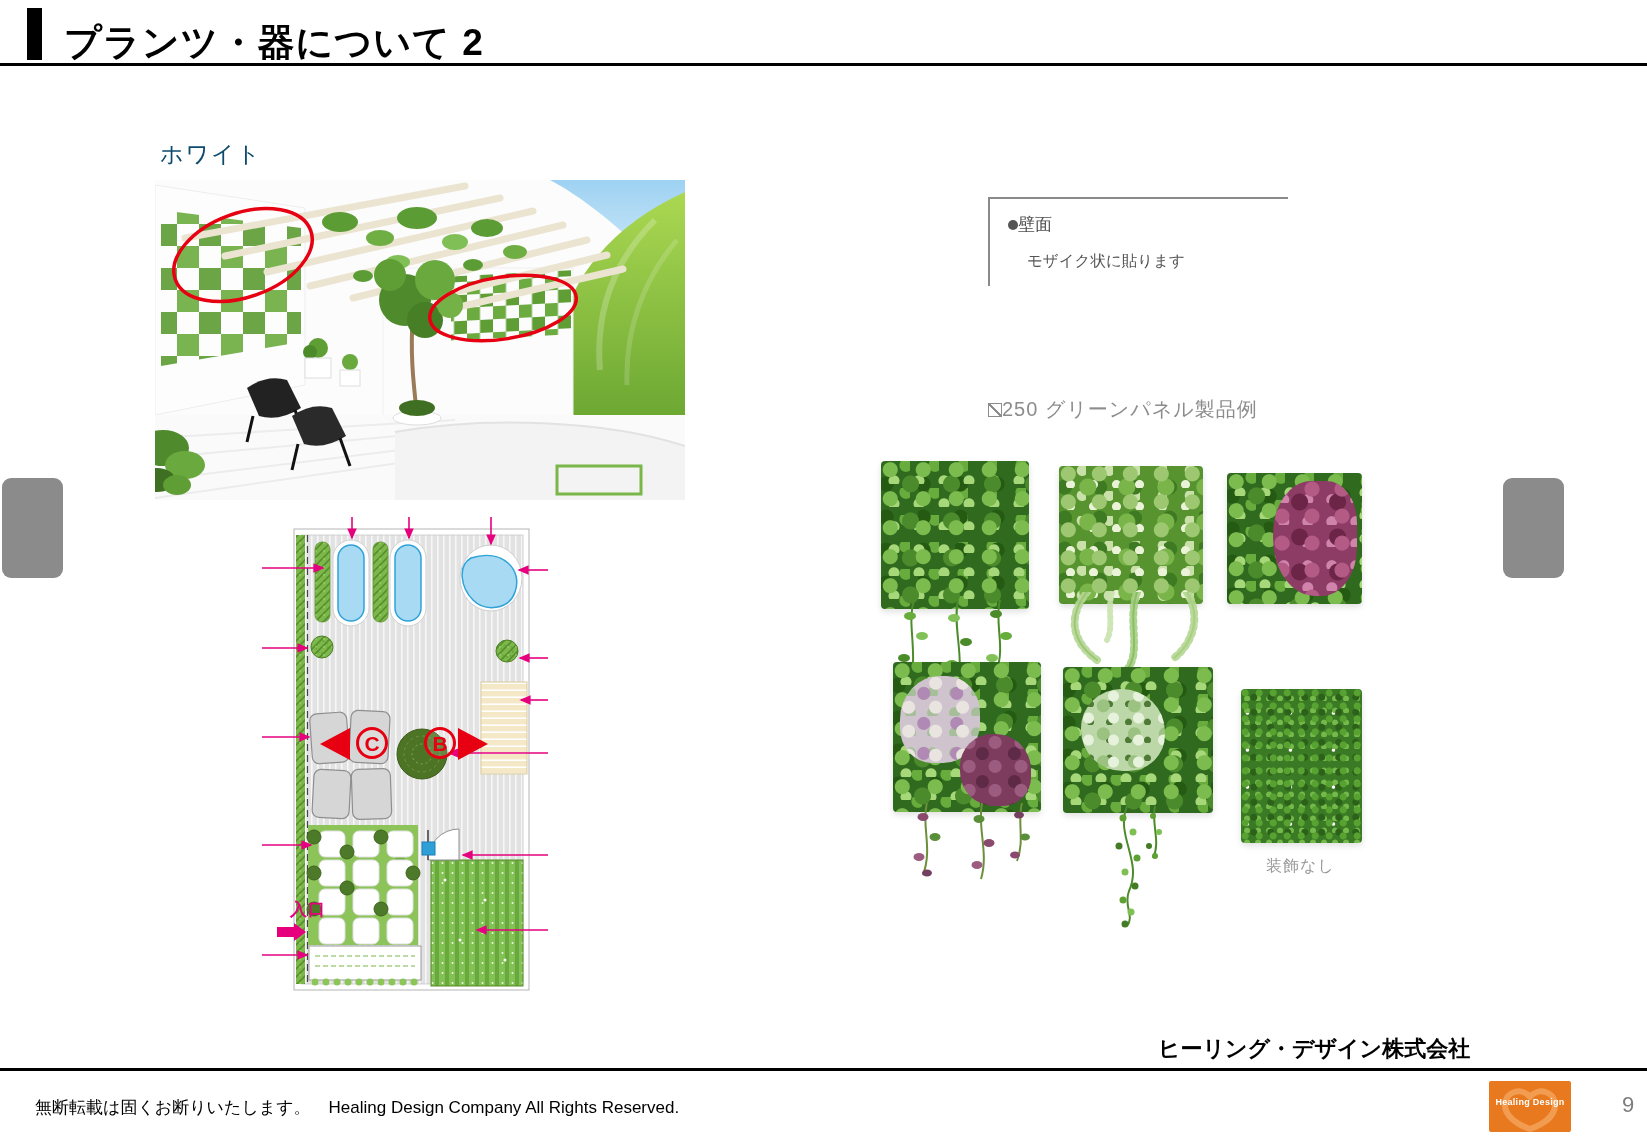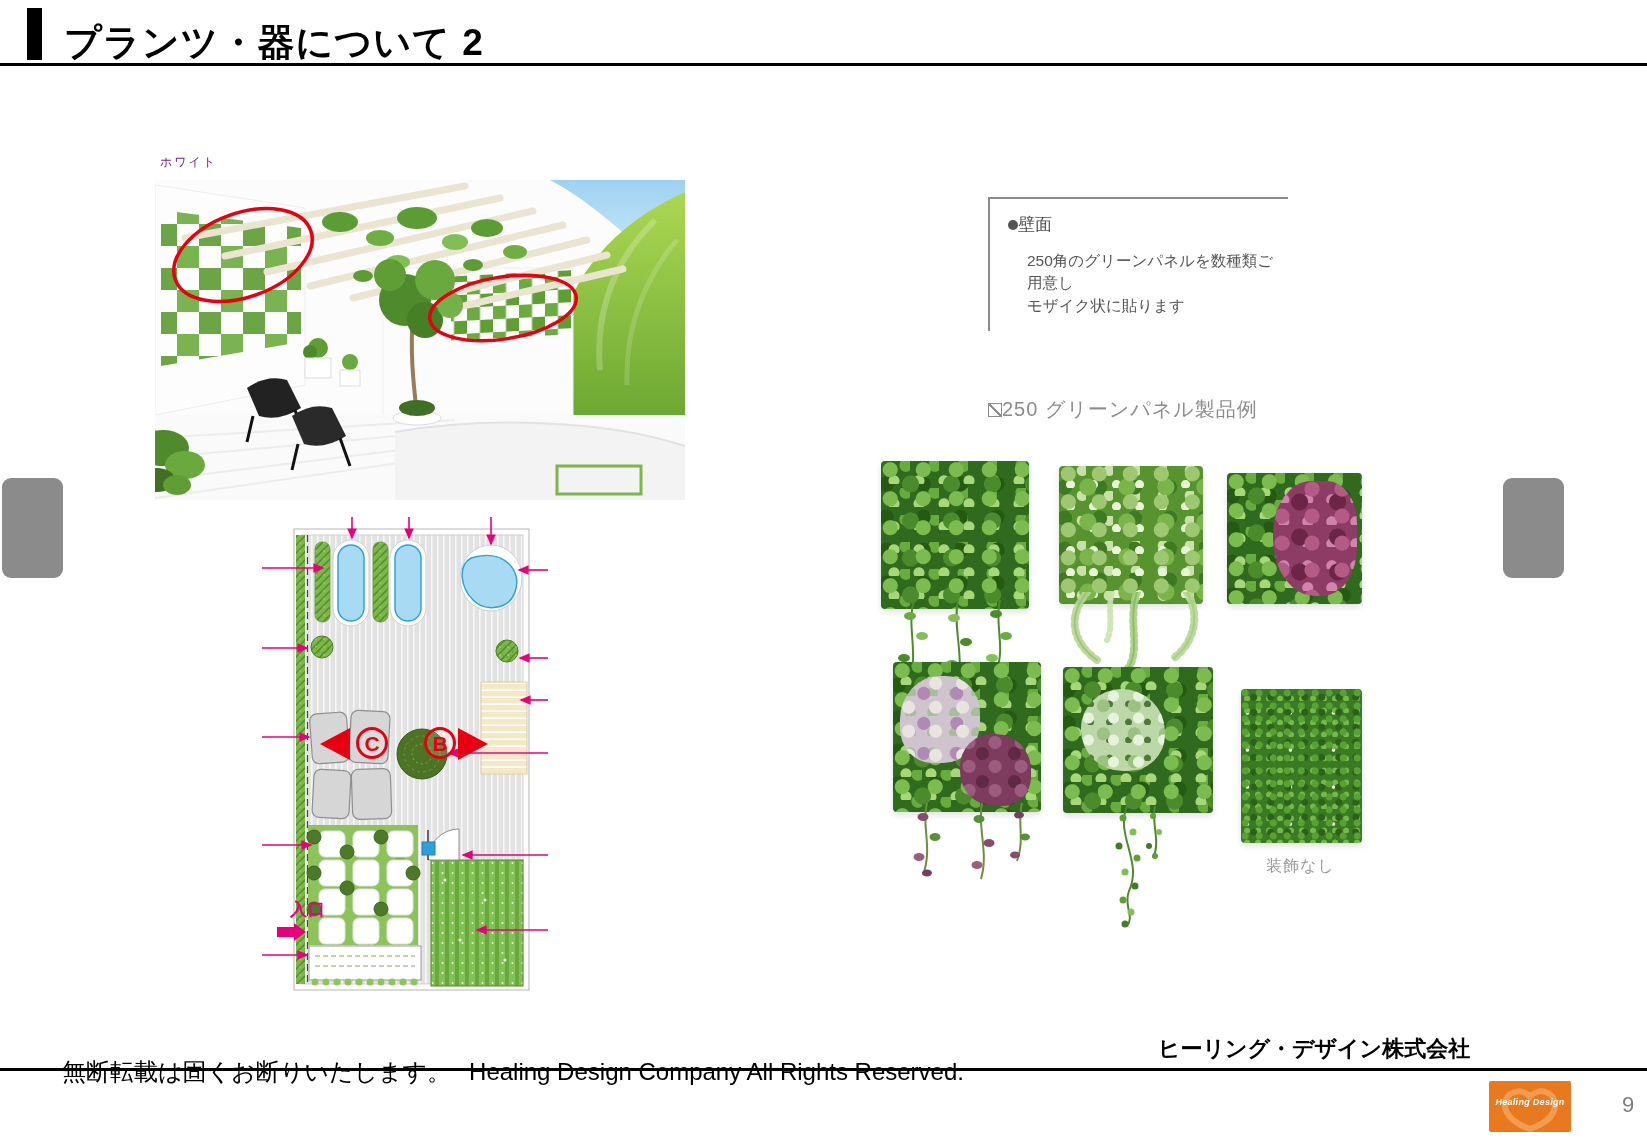--- a/index.html
+++ b/index.html
@@ -13,21 +13,21 @@
   .title-mark{left:27px;top:8px;width:15px;height:52px;background:#000;}
   .page-title{left:52px;top:6px;margin:12px;font-size:37px;font-weight:bold;letter-spacing:1px;color:#000;}
   .header-rule{left:0;top:63px;width:1647px;height:3px;background:#000;}
 
   
   .navbtn{width:61px;height:100px;background:#8b8b8b;border-radius:9px;}
   .navbtn.left{left:2px;top:478px;}
   .navbtn.right{left:1503px;top:478px;}
 
   
-  .variant-label{left:160px;top:154px;font-size:12px;color:#701a75;letter-spacing:2px;}
+  .variant-label{left:160px;top:139px;font-size:23px;color:#0c4a6e;letter-spacing:2px;}
 
   
   .tri{width:0;height:0;}
   .tri-left{border-top:16px solid transparent;border-bottom:16px solid transparent;border-right:30px solid #e60012;}
   .tri-right{border-top:16px solid transparent;border-bottom:16px solid transparent;border-left:30px solid #e60012;}
   .circ{
     width:32px;height:32px;border:3px solid #e60012;border-radius:50%;
     color:#e60012;font-size:21px;font-weight:bold;text-align:center;line-height:27px;
     box-sizing:border-box;background:rgba(255,255,255,.15);
   }
@@ -118,24 +118,24 @@
     background-image:
       radial-gradient(circle at 30% 30%, #58a232 0 3px, rgba(0,0,0,0) 4px),
       radial-gradient(circle at 75% 55%, #2c611a 0 3px, rgba(0,0,0,0) 4px),
       radial-gradient(circle at 55% 80%, #74b94a 0 2.5px, rgba(0,0,0,0) 3.5px),
       radial-gradient(circle at 15% 65%, #ffffff 0 1.2px, rgba(0,0,0,0) 2.2px);
     background-size:14px 13px,17px 15px,11px 12px,43px 37px;
   }
 
   
   .footer-rule{left:0;top:1068px;width:1647px;height:3px;background:#000;}
-  .footer-left{left:35px;top:1056px;font-size:24px;white-space:nowrap;margin-left:27px;}
+  .footer-left{left:35px;top:1096px;font-size:17px;white-space:nowrap;}
   .footer-left .f-en{margin-left:18px;}
   .company{left:1158px;top:1034px;font-size:22px;font-weight:bold;white-space:nowrap;}
-  .logo{left:1489px;top:1081px;width:82px;height:51px;background:#e8791e;border-radius:2px;overflow:hidden;font-style:italic;}
+  .logo{left:1489px;top:1081px;width:82px;height:51px;background:#e8791e;border-radius:2px;overflow:hidden;}
   .logo-text{position:absolute;left:0;top:16px;width:100%;text-align:center;font-size:9px;font-weight:bold;color:#fff;letter-spacing:.3px;}
   .pagenum{left:1622px;top:1092px;font-size:22px;color:#7d7d7d;}
 </style>
 </head>
 <body>
 
 <div class="abs title-mark"></div>
 <h1 class="abs page-title">プランツ・器について 2</h1>
 <div class="abs header-rule"></div>
 
@@ -388,21 +388,20 @@
 <div class="abs tri tri-right" style="left:458px;top:728px"></div>
 <div class="abs entrance" style="left:290px;top:898px">入口</div>
 <div class="abs barrow" style="left:277px;top:927px"></div>
 
 <div class="abs wallnote">
   <div class="wn-head">
     <span class="wn-bullet"></span>
     <span>壁面</span>
   </div>
   <div class="wn-body">
-    <div>250角のグリーンパネルを数種類ご用意し</div>
     <div>モザイク状に貼ります</div>
   </div>
 </div>
 
 <div class="abs prod-heading">
   <span class="sqdiag"></span>
   <span>250 グリーンパネル製品例</span>
 </div>
 
 <div class="gp leafy" style="left:881px;top:461px;width:148px;height:148px"></div>

